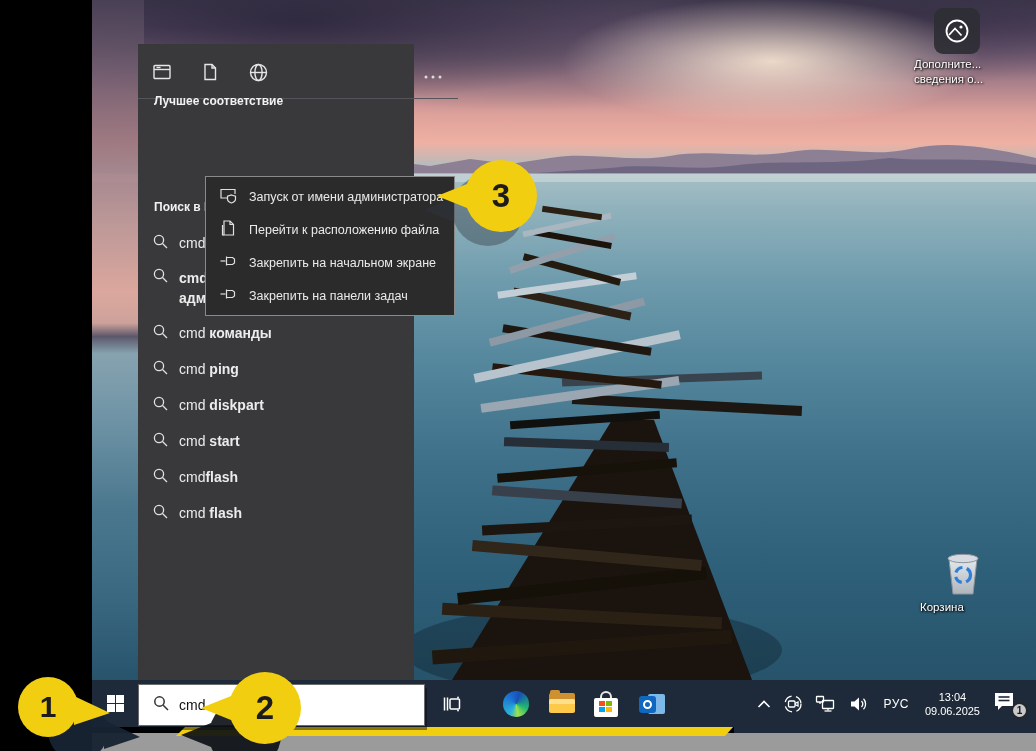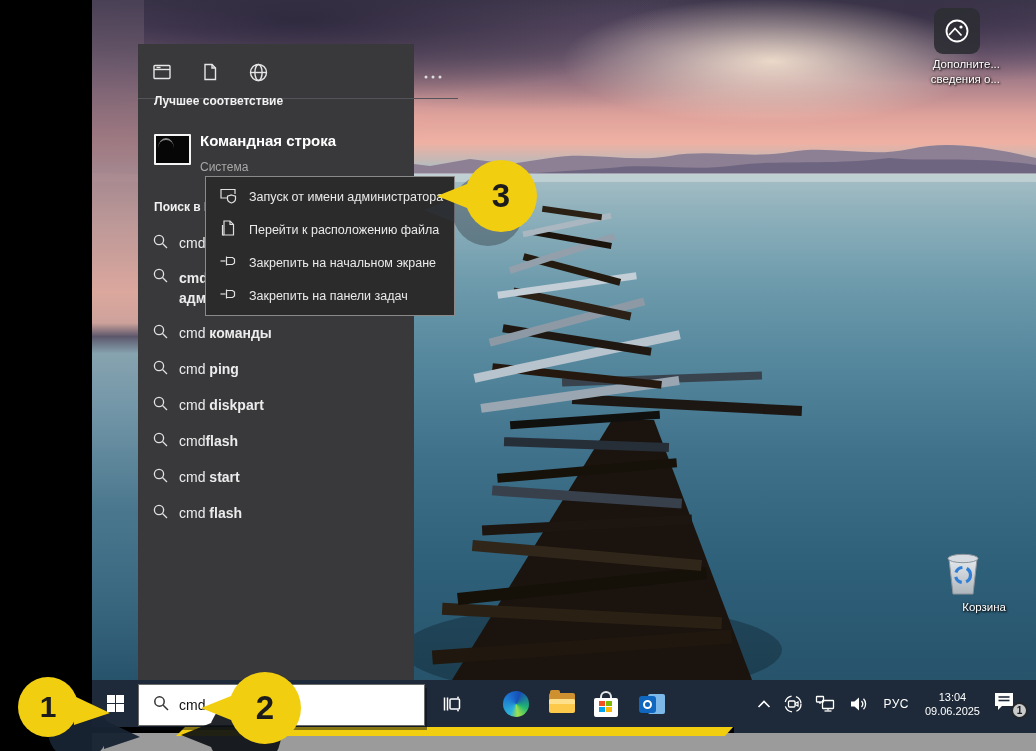--- a/index.html
+++ b/index.html
@@ -19,21 +19,21 @@
         #efb1a3 21%,#c5b8b5 23.5%,#a9c0c6 25%,#8fb1bc 31%,#6f9cad 41%,#55879d 53%,
         #3f718b 67%,#2f617b 82%,#27536b 100%);}
   .left-shore{position:absolute;left:0;top:0;width:52px;height:680px;
     background:linear-gradient(180deg,rgba(74,65,86,.95) 0%,rgba(109,90,109,.9) 10%,
       rgba(149,115,127,.85) 22%,rgba(198,149,146,.85) 33%,rgba(232,169,156,.9) 43%,
       rgba(217,164,154,.9) 47.5%,rgba(91,84,104,.95) 49.5%,rgba(143,167,178,.85) 52%,
       rgba(125,157,173,.8) 60%,rgba(82,125,146,.7) 75%,rgba(49,96,122,.0) 100%);}
   .wallpaper-art{position:absolute;left:0;top:0;}
 
   
-  .desk-icon{position:absolute;width:86px;text-align:right;color:#fff;font-size:11.5px;
+  .desk-icon{position:absolute;width:86px;text-align:left;color:#fff;font-size:11.5px;
     text-shadow:1px 1px 2px #000,0 0 3px rgba(0,0,0,.8);line-height:15px;}
   .desk-icon .glyphbox{margin:0 auto 3px auto;}
   .info-tile{width:46px;height:46px;border-radius:9px;background:rgba(46,46,52,.92);
     display:flex;align-items:center;justify-content:center;}
 
   
   .taskbar{position:absolute;left:92px;top:680px;width:944px;height:47px;background:#1E2A39;z-index:20;}
   .taskbar-ext{position:absolute;left:734px;top:727px;width:302px;height:6px;background:#1E2A39;z-index:11;}
   .start-btn{position:absolute;left:0;top:0;width:46px;height:47px;display:flex;align-items:center;justify-content:center;}
   .win-logo{width:17px;height:17px;display:grid;grid-template-columns:8px 8px;grid-template-rows:8px 8px;gap:1px;}
@@ -333,27 +333,20 @@
               <circle cx="2" cy="2" r="1.5" fill="currentColor"></circle>
               <circle cx="9" cy="2" r="1.5" fill="currentColor"></circle>
               <circle cx="16" cy="2" r="1.5" fill="currentColor"></circle>
             </svg></span>
         </span>
       </div>
     <div class="panel-divider"></div>
 
     <div class="sec-head" style="top:50px;">Лучшее соответствие</div>
 
-    <div class="bm-row">
-      <span class="bm-icon">
-          <i></i>
-        </span>
-      <span class="bm-title">Командная строка</span>
-      <span class="bm-sub">Система</span>
-    </div>
 
     <div class="sec-head" style="top:156px;">Поиск в Интернете</div>
 
     <div class="sg-list" id="suggestion-list">
         <div class="sg-row">
           <span class="mag"><svg class="ic" width="15" height="15" viewBox="0 0 15 15" style="stroke-width:1.3">
               <circle cx="6" cy="6" r="4.6"></circle>
               <line x1="9.5" y1="9.5" x2="14" y2="14"></line>
             </svg></span>
           <span class="sg-text"><span>cmd</span></span>
@@ -384,28 +377,28 @@
               <circle cx="6" cy="6" r="4.6"></circle>
               <line x1="9.5" y1="9.5" x2="14" y2="14"></line>
             </svg></span>
           <span class="sg-text">cmd <b>diskpart</b></span>
         </div>
         <div class="sg-row">
           <span class="mag"><svg class="ic" width="15" height="15" viewBox="0 0 15 15" style="stroke-width:1.3">
               <circle cx="6" cy="6" r="4.6"></circle>
               <line x1="9.5" y1="9.5" x2="14" y2="14"></line>
             </svg></span>
+          <span class="sg-text">cmd <b>start</b></span>
+        </div>
+        <div class="sg-row">
+          <span class="mag"><svg class="ic" width="15" height="15" viewBox="0 0 15 15" style="stroke-width:1.3">
+              <circle cx="6" cy="6" r="4.6"></circle>
+              <line x1="9.5" y1="9.5" x2="14" y2="14"></line>
+            </svg></span>
           <span class="sg-text">cmd<b>flash</b></span>
-        </div>
-        <div class="sg-row">
-          <span class="mag"><svg class="ic" width="15" height="15" viewBox="0 0 15 15" style="stroke-width:1.3">
-              <circle cx="6" cy="6" r="4.6"></circle>
-              <line x1="9.5" y1="9.5" x2="14" y2="14"></line>
-            </svg></span>
-          <span class="sg-text">cmd <b>start</b></span>
         </div>
         <div class="sg-row">
           <span class="mag"><svg class="ic" width="15" height="15" viewBox="0 0 15 15" style="stroke-width:1.3">
               <circle cx="6" cy="6" r="4.6"></circle>
               <line x1="9.5" y1="9.5" x2="14" y2="14"></line>
             </svg></span>
           <span class="sg-text">cmd <b>flash</b></span>
         </div>
       </div>
   </div>

